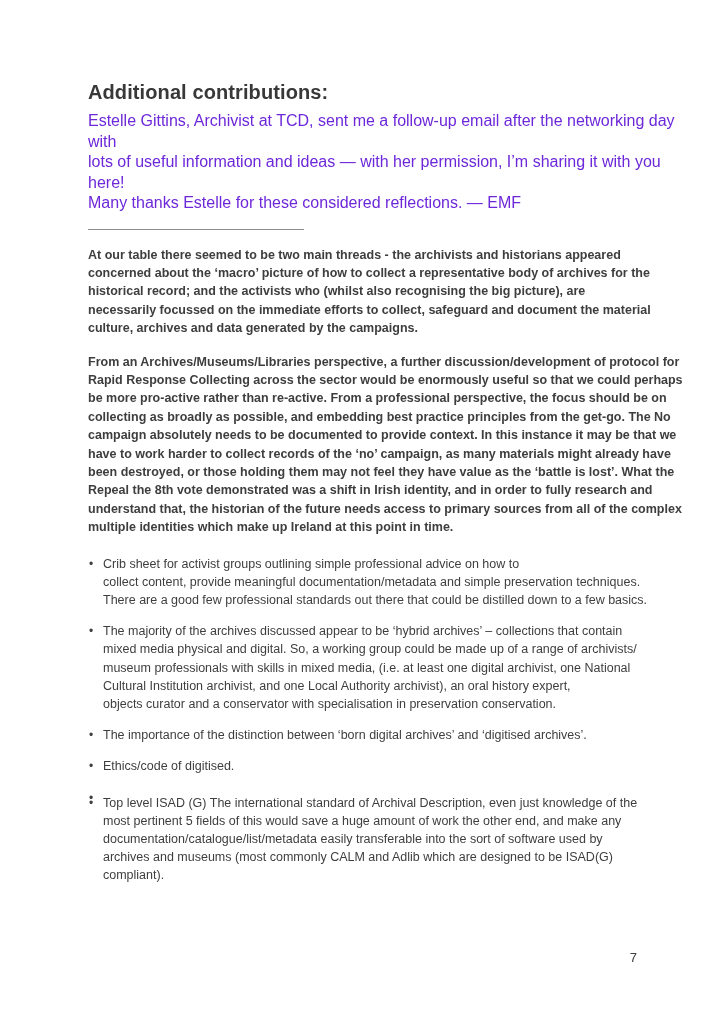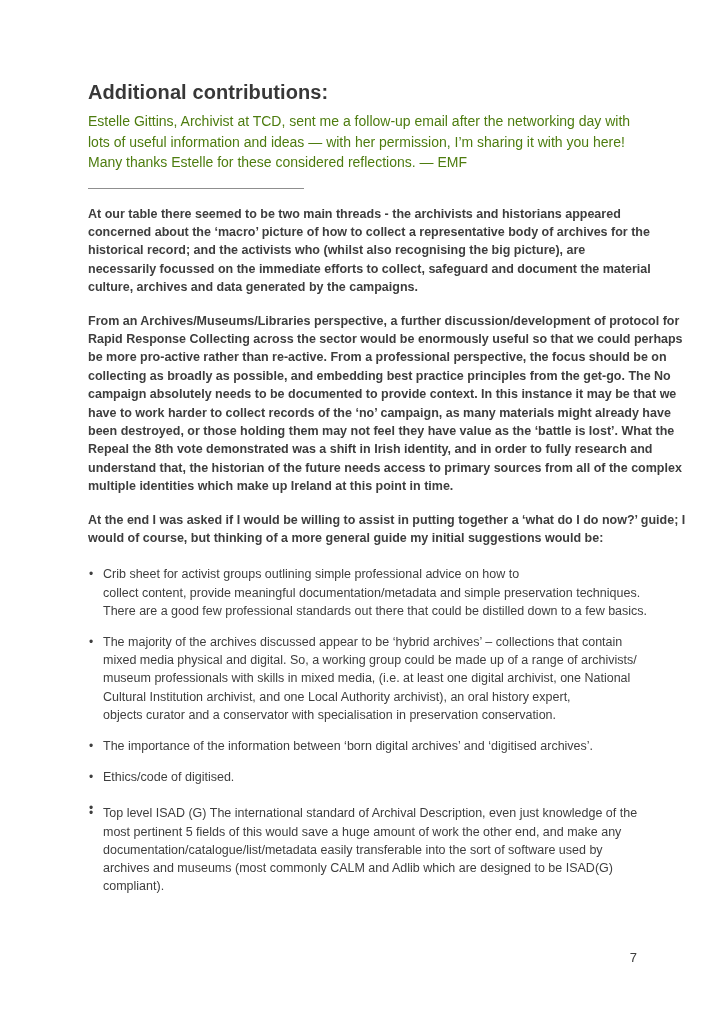--- a/index.html
+++ b/index.html
@@ -20,24 +20,24 @@
   }
   .doc-heading {
     font-size: 20px;
     font-weight: bold;
     color: #383838;
     line-height: 24px;
     letter-spacing: 0.1px;
     margin-bottom: 7px;
   }
   .intro-para {
-    font-size: 14px;
+    font-size: 16px;
     line-height: 20.5px;
     white-space: pre-line;
-    color: #4d7c0f;
+    color: #6d28d9;
   }
   .divider {
     border: none;
     border-top: 1px solid #8f8f8f;
     width: 216px;
     margin: 15px 0 0 0;
   }
   .body-para {
     font-size: 12.5px;
     line-height: 18.4px;
@@ -100,41 +100,39 @@
 Rapid Response Collecting across the sector would be enormously useful so that we could perhaps
 be more pro-active rather than re-active. From a professional perspective, the focus should be on
 collecting as broadly as possible, and embedding best practice principles from the get-go. The No
 campaign absolutely needs to be documented to provide context. In this instance it may be that we
 have to work harder to collect records of the ‘no’ campaign, as many materials might already have
 been destroyed, or those holding them may not feel they have value as the ‘battle is lost’. What the
 Repeal the 8th vote demonstrated was a shift in Irish identity, and in order to fully research and
 understand that, the historian of the future needs access to primary sources from all of the complex
 multiple identities which make up Ireland at this point in time.</p>
 
-  <p class="body-para">At the end I was asked if I would be willing to assist in putting together a ‘what do I do now?’ guide; I
-would of course, but thinking of a more general guide my initial suggestions would be:</p>
 
   <ul class="bullet-list">
     <li>
       <span class="bullet-dot">•</span>
       <span class="li-text">Crib sheet for activist groups outlining simple professional advice on how to
 collect content, provide meaningful documentation/metadata and simple preservation techniques.
 There are a good few professional standards out there that could be distilled down to a few basics.</span>
     </li>
     <li>
       <span class="bullet-dot">•</span>
       <span class="li-text">The majority of the archives discussed appear to be ‘hybrid archives’ – collections that contain
 mixed media physical and digital. So, a working group could be made up of a range of archivists/
 museum professionals with skills in mixed media, (i.e. at least one digital archivist, one National
 Cultural Institution archivist, and one Local Authority archivist), an oral history expert,
 objects curator and a conservator with specialisation in preservation conservation.</span>
     </li>
     <li>
       <span class="bullet-dot">•</span>
-      <span class="li-text">The importance of the information between ‘born digital archives’ and ‘digitised archives’.</span>
+      <span class="li-text">The importance of the distinction between ‘born digital archives’ and ‘digitised archives’.</span>
     </li>
     <li>
       <span class="bullet-dot">•</span>
       <span class="li-text">Ethics/code of digitised.</span>
     </li>
     <li>
       <span class="bullet-dot">•</span>
     </li>
     <li>
       <span class="bullet-dot">•</span>

